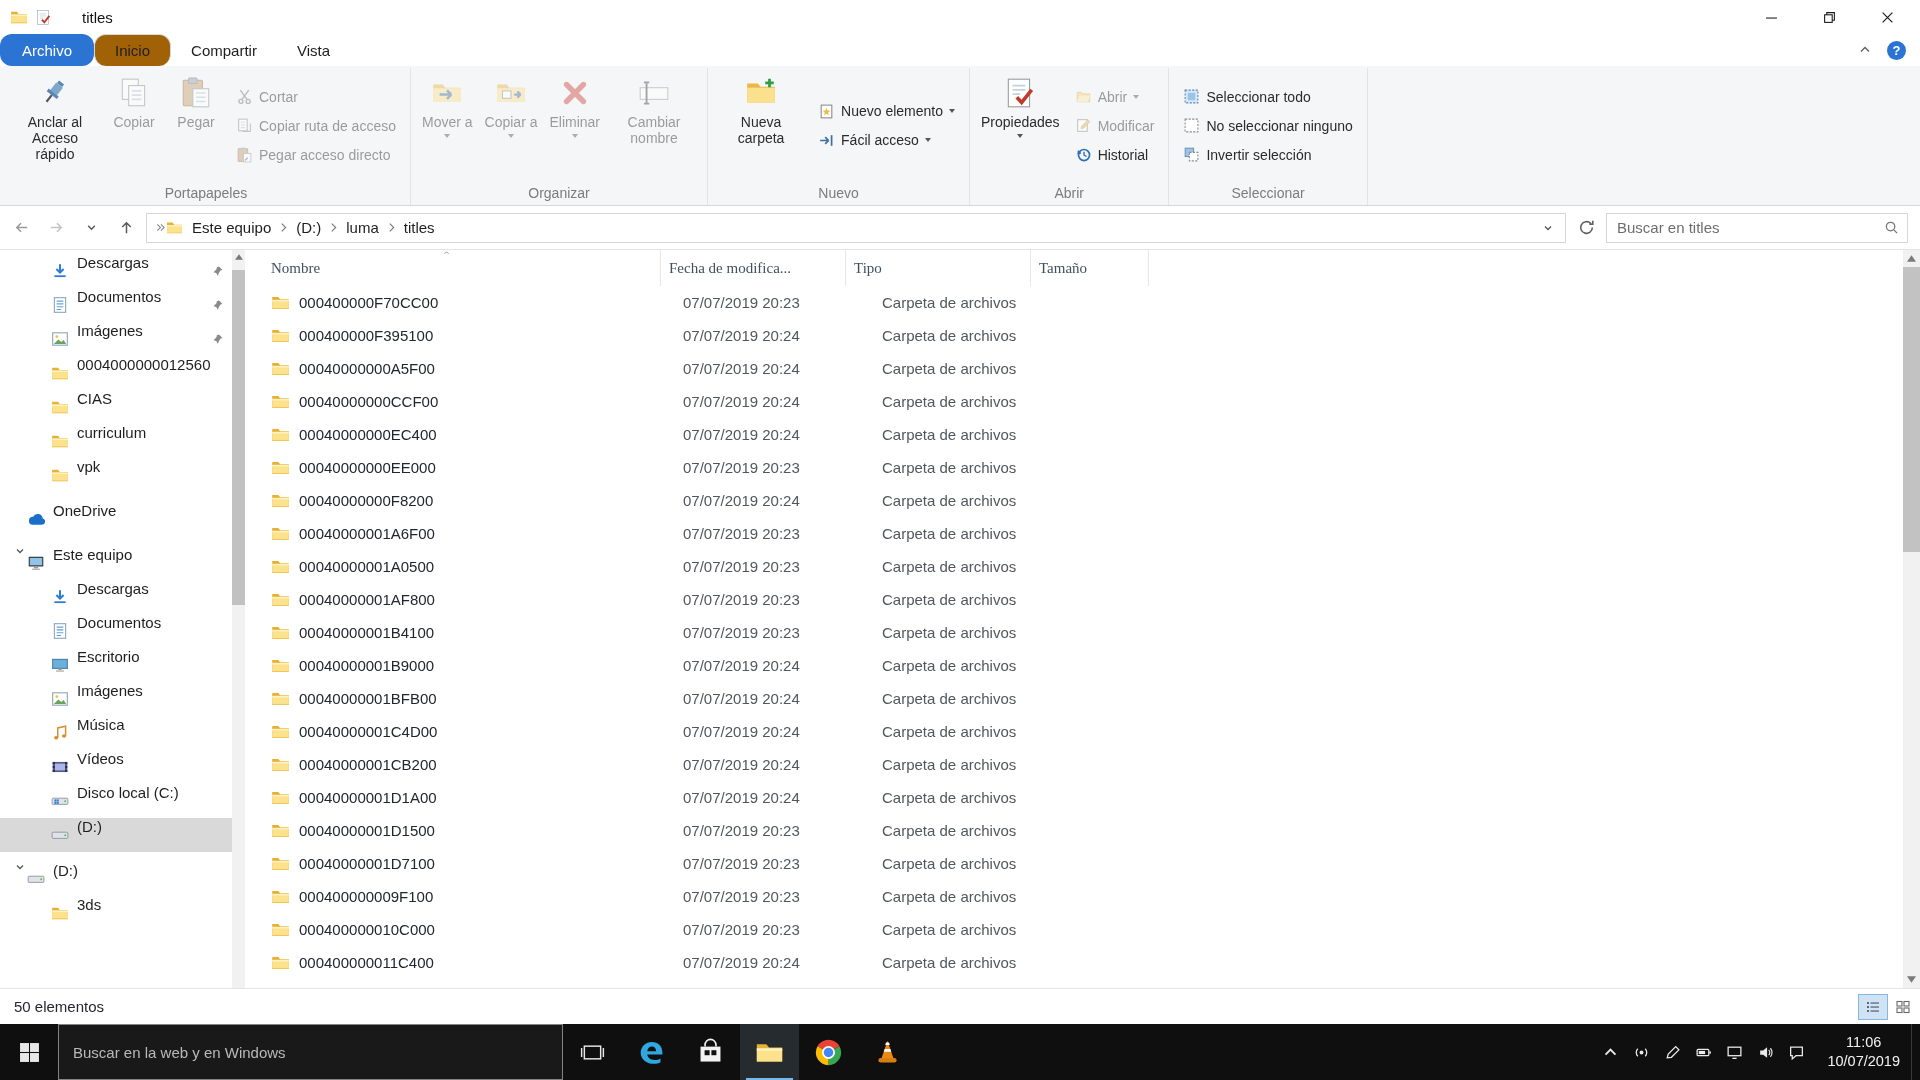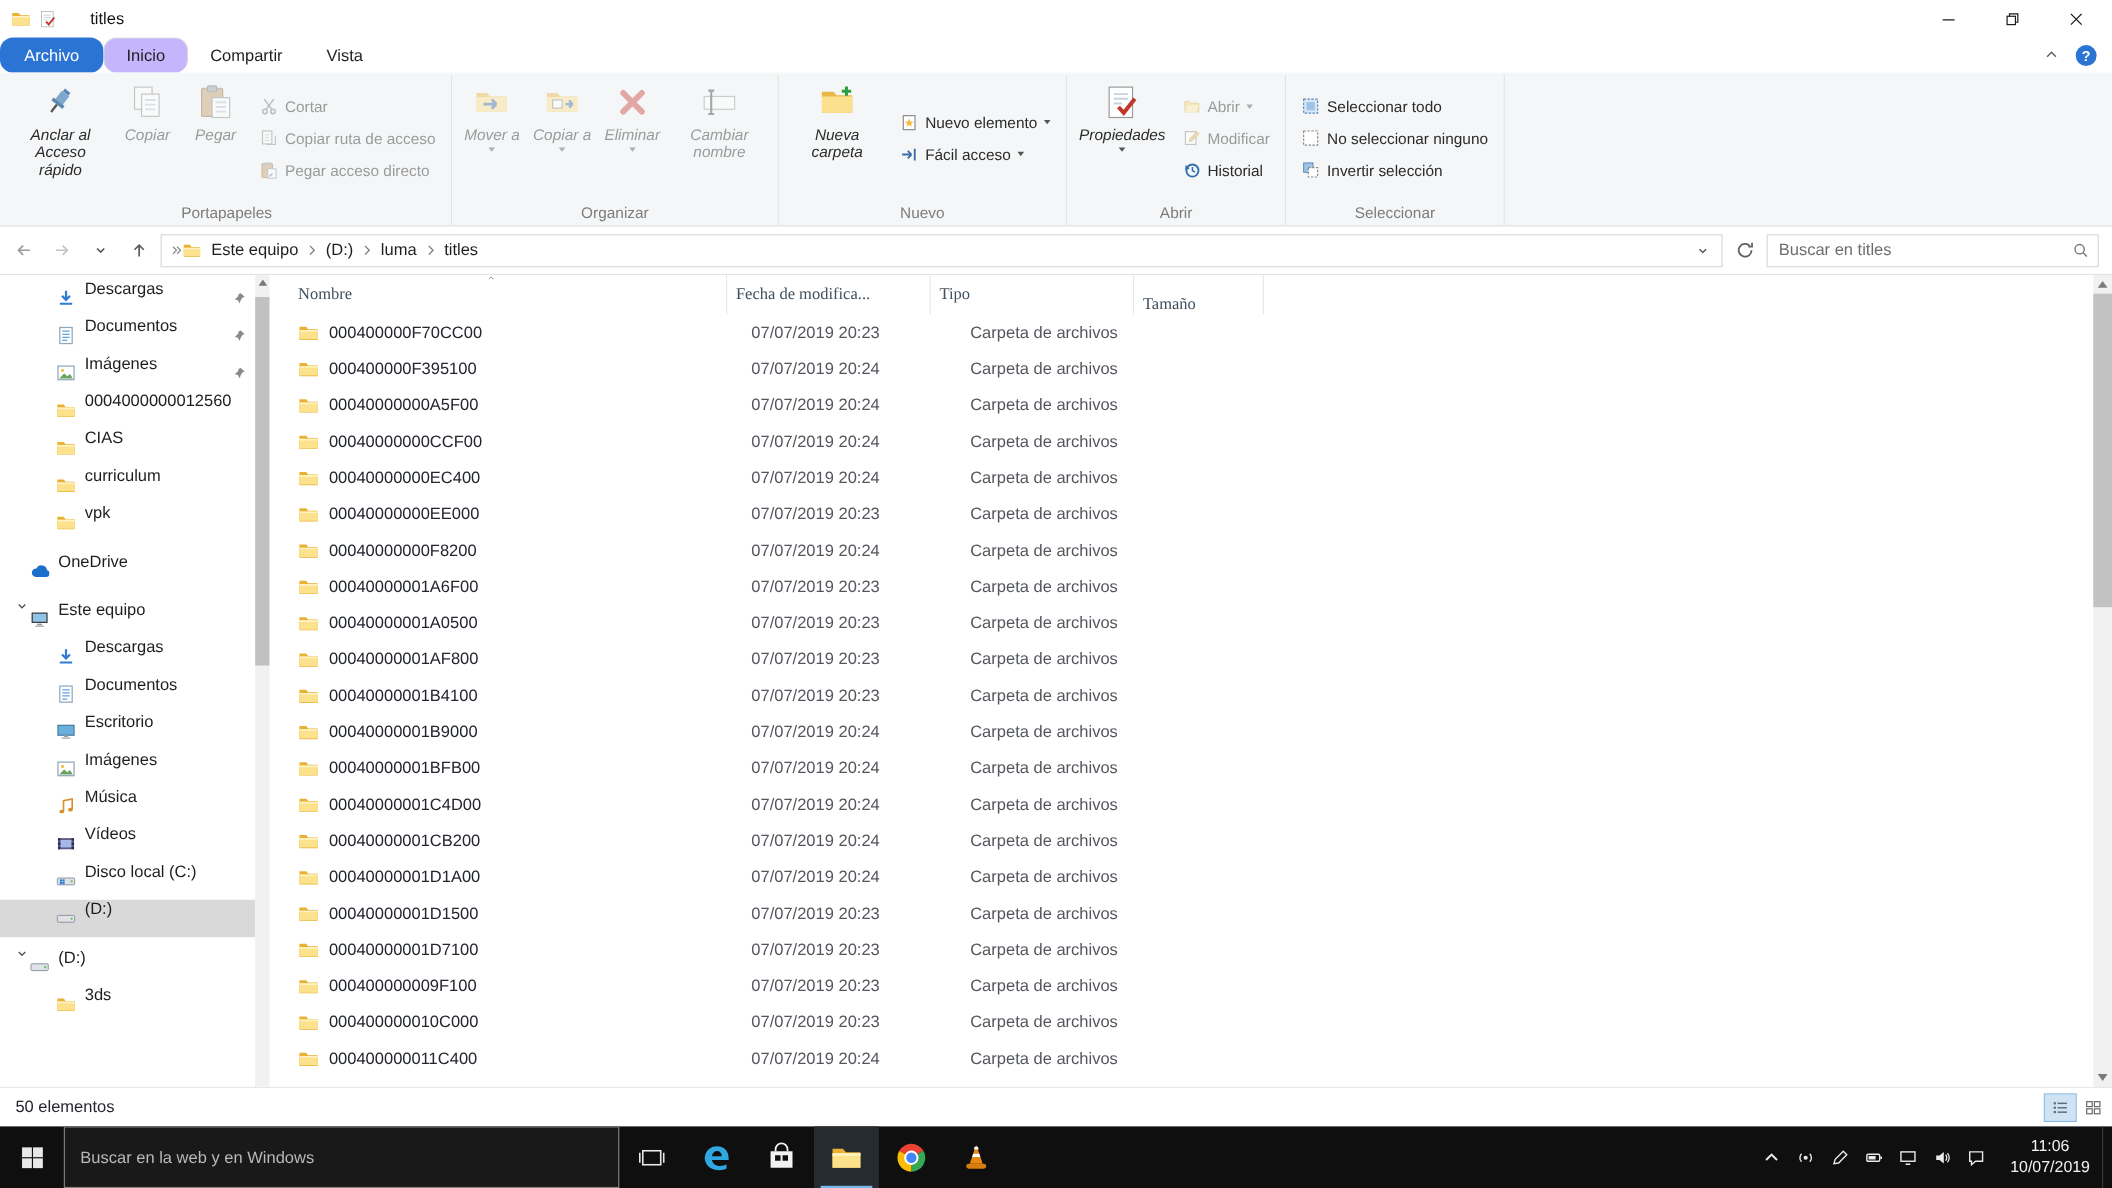--- a/index.html
+++ b/index.html
@@ -20,33 +20,33 @@
   .win-title { margin-left:16px; font-size:15px; color:#141414; }
   .captions { margin-left:auto; display:flex; height:100%; }
   .cap { width:58px; height:100%; display:flex; align-items:center; justify-content:center; }
   .cap svg { width:13px; height:13px; }
 
   
   .tabsrow { height:32px; display:flex; align-items:stretch; background:#fff; flex:0 0 auto; }
   #tabs { display:flex; }
   .tab { padding:0 20px; display:flex; align-items:center; font-size:15px; color:#1e1e1e;border-radius:12px; }
   .tab-file { background:#2b74d4; color:#fff; padding:0 22px; }
-  .tab-active { background:#c4b5fd; border:1px solid #d8d8d8; border-bottom:none; }
+  .tab-active { background:#a16207; border:1px solid #d8d8d8; border-bottom:none; }
   .tabs-right { margin-left:auto; display:flex; align-items:center; gap:16px; padding-right:14px; }
   .help-badge { width:19px; height:19px; border-radius:50%; background:#2b74d4; color:#fff; font-size:13px;
     font-weight:bold; display:flex; align-items:center; justify-content:center; }
 
   
   .ribbon { height:140px; background:#f5f6f7; border-bottom:1px solid #d8d8d8; display:flex; padding:2px 0 0 2px; flex:0 0 auto; }
   .rgroup { position:relative; padding:2px 5px 24px 5px; border-right:1px solid #e2e3e4; display:flex; }
   .rgroup-label { position:absolute; bottom:4px; left:0; right:0; text-align:center; color:#7c7c7c; font-size:14px; }
   .rbody { display:flex; align-items:stretch; }
   .rbtn-large { min-width:62px; max-width:96px; display:flex; flex-direction:column; align-items:center;
     padding:6px 6px 0; gap:4px; font-size:14px; text-align:center; color:#2b2b2b; }
-  .rbtn-large .rlbl { line-height:1.15;font-style:italic; }
+  .rbtn-large .rlbl { line-height:1.15; }
   .rsmall-col { display:flex; flex-direction:column; justify-content:center; gap:5px; padding:0 5px; }
   .rbtn-small { display:flex; align-items:center; gap:6px; font-size:14px; color:#2b2b2b; height:24px; padding:0 4px; white-space:nowrap; }
   .disabled { opacity:.45; }
   .dd { width:0; height:0; border-left:3.5px solid transparent; border-right:3.5px solid transparent;
     border-top:4px solid #555; display:inline-block; }
 
   
   .addr { height:44px; display:flex; align-items:center; padding:0 12px 0 6px; gap:5px; background:#fff;
     border-bottom:1px solid #e3e3e3; flex:0 0 auto; }
   .nav-btn { width:30px; height:30px; display:flex; align-items:center; justify-content:center; }
@@ -79,21 +79,21 @@
 
   .sb-scroll { width:13px; background:#f1f1f1; position:relative; flex:0 0 auto; }
   .sb-arrow { height:14px; display:flex; align-items:center; justify-content:center; }
   .sb-arrow svg { width:8px; height:6px; }
   .sb-thumb { position:absolute; left:0; top:20px; width:13px; height:335px; background:#c1c1c1; }
 
   .filearea { flex:1; min-width:0; }
   .cols { display:flex; height:36px; align-items:center; padding-left:18px; }
   .colh { height:100%; display:flex; align-items:center; padding-left:8px; border-right:1px solid #e7e7e7;
     color:#41505e; position:relative;font-family:Liberation Serif, serif; }
-  .colh0 { width:398px; } .colh1 { width:185px; } .colh2 { width:185px; } .colh3 { width:118px;align-items:flex-end; }
+  .colh0 { width:398px; } .colh1 { width:185px; } .colh2 { width:185px; } .colh3 { width:118px; }
   .sort { position:absolute; top:0; left:45%; }
   .sort svg { width:9px; height:6px; }
   .frow { display:flex; height:33px; align-items:center; padding-left:18px;gap:14px; }
   .fc { padding-left:8px; white-space:nowrap; overflow:hidden; }
   .fc0 { width:398px; display:flex; align-items:center; gap:9px; color:#23262e; }
   .fc1 { width:185px; color:#53565c; }
   .fc2 { width:185px; color:#53565c; }
   .fc3 { width:118px; color:#53565c; }
 
   .main-scroll { width:17px; background:#f1f1f1; display:flex; flex-direction:column; align-items:center; flex:0 0 auto; }

